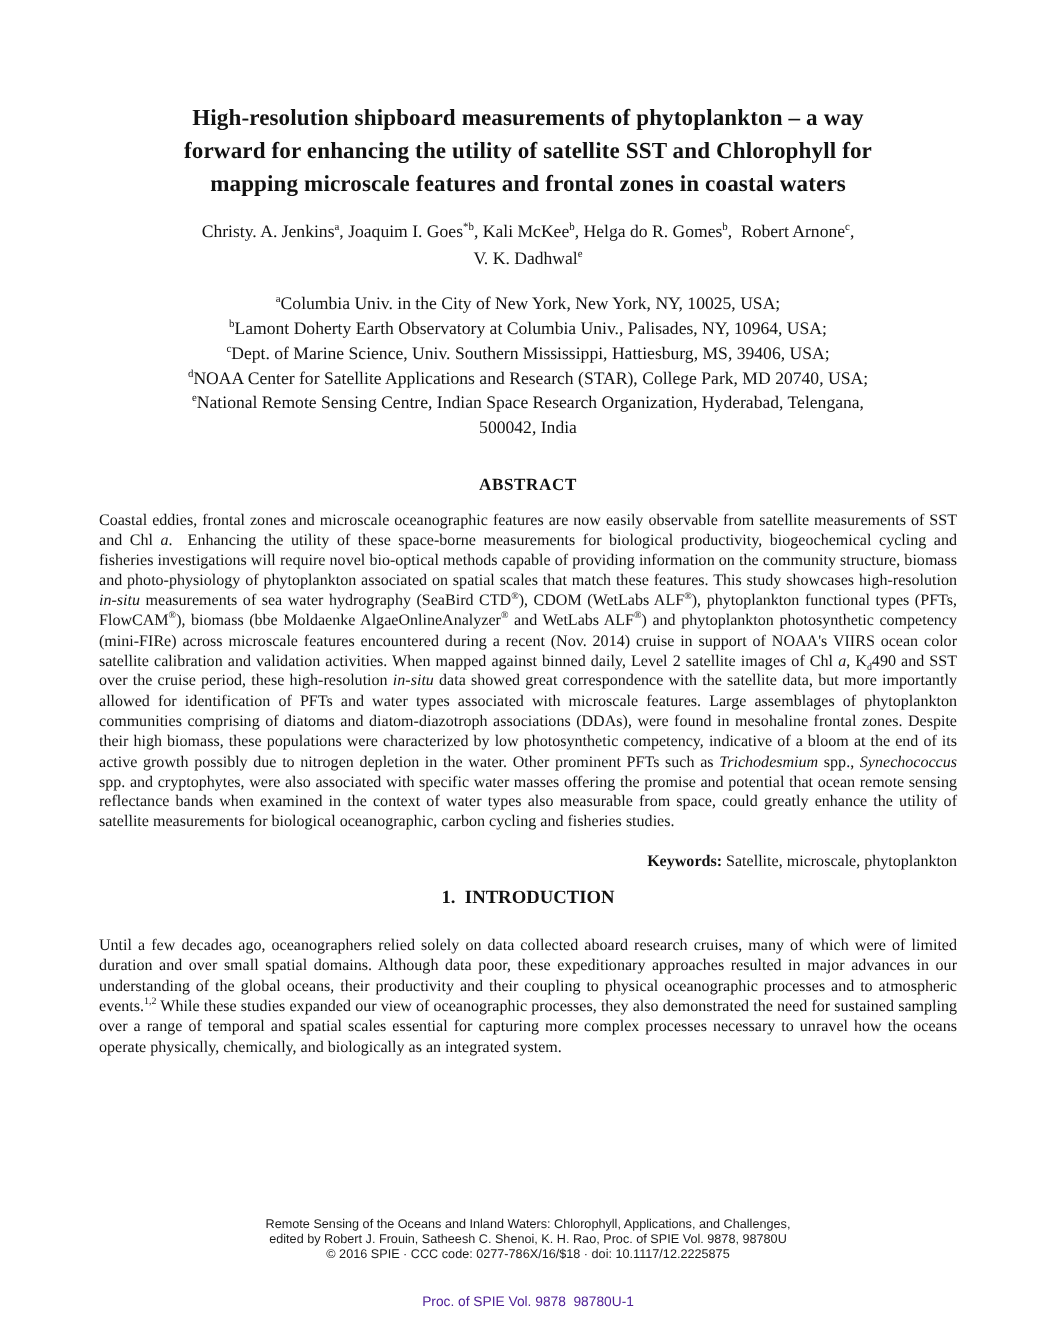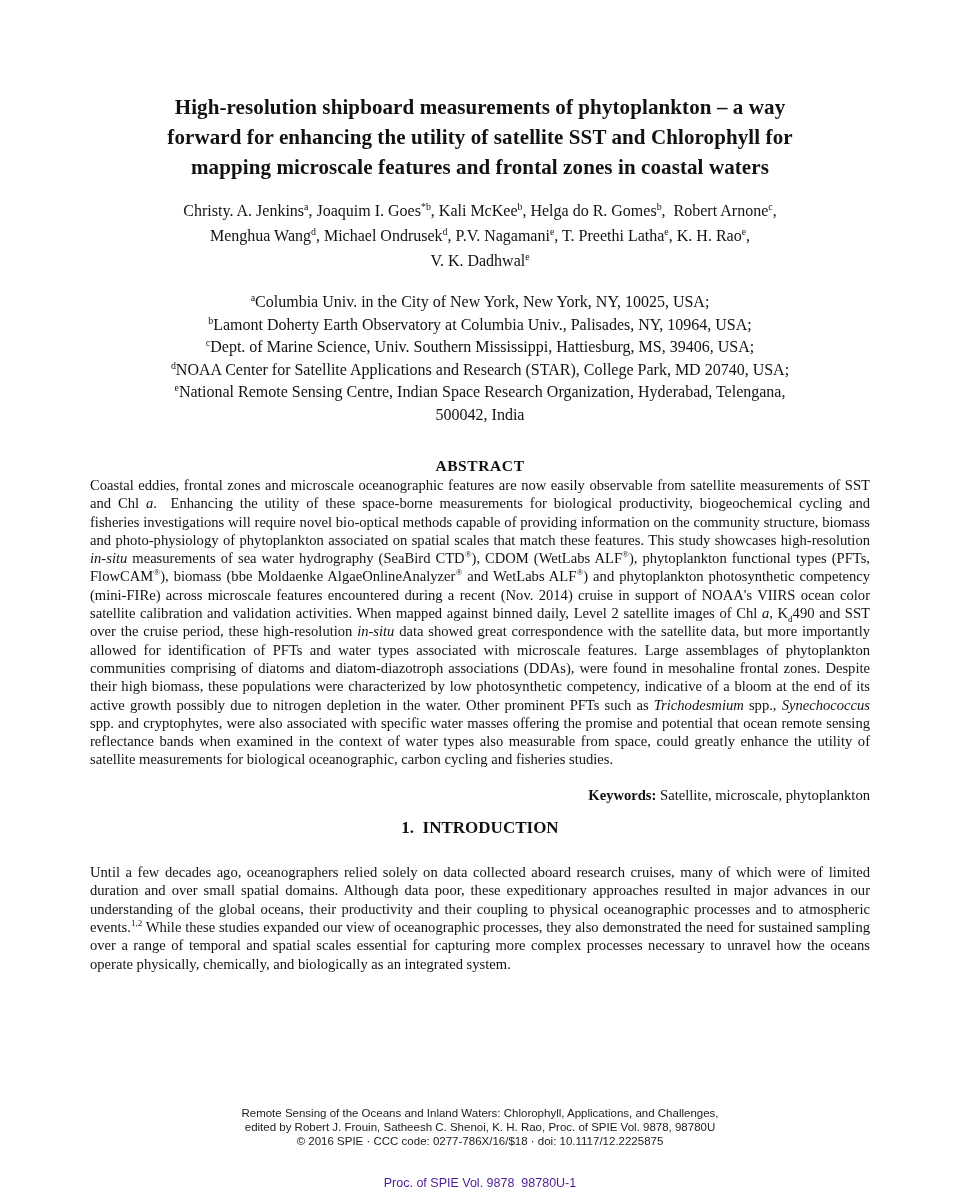--- a/index.html
+++ b/index.html
@@ -43,21 +43,21 @@
     font-weight: bold;
     text-align: center;
     letter-spacing: 0.6px;
     line-height: 20px;
   }
   .body-text {
     font-size: 14.6px;
     line-height: 18.3px;
     text-align: justify;
   }
-  .abstract-body { }
+  .abstract-body { margin-top: 13px; }
   .keywords-line {
     margin-top: 17px;
     font-size: 14.6px;
     line-height: 18.3px;
     text-align: right;
   }
   .keywords-label { font-weight: bold; }
 
   .section-heading {
     margin-top: 12px;
@@ -99,21 +99,20 @@
   <div class="content">
 
     <div class="paper-title">
       <div>High-resolution shipboard measurements of phytoplankton – a way</div>
       <div>forward for enhancing the utility of satellite SST and Chlorophyll for</div>
       <div>mapping microscale features and frontal zones in coastal waters</div>
     </div>
 
     <div class="authors">
       <div>Christy. A. Jenkins<sup>a</sup>, Joaquim I. Goes<sup>*b</sup>, Kali McKee<sup>b</sup>, Helga do R. Gomes<sup>b</sup>,&nbsp; Robert Arnone<sup>c</sup>,</div>
-      <div>Menghua Wang<sup>d</sup>, Michael Ondrusek<sup>d</sup>, P.V. Nagamani<sup>e</sup>, T. Preethi Latha<sup>e</sup>, K. H. Rao<sup>e</sup>,</div>
       <div>V. K. Dadhwal<sup>e</sup></div>
     </div>
 
     <div class="affiliations">
       <div><sup>a</sup>Columbia Univ. in the City of New York, New York, NY, 10025, USA;</div>
       <div><sup>b</sup>Lamont Doherty Earth Observatory at Columbia Univ., Palisades, NY, 10964, USA;</div>
       <div><sup>c</sup>Dept. of Marine Science, Univ. Southern Mississippi, Hattiesburg, MS, 39406, USA;</div>
       <div><sup>d</sup>NOAA Center for Satellite Applications and Research (STAR), College Park, MD 20740, USA;</div>
       <div><sup>e</sup>National Remote Sensing Centre, Indian Space Research Organization, Hyderabad, Telengana,</div>
       <div>500042, India</div>

